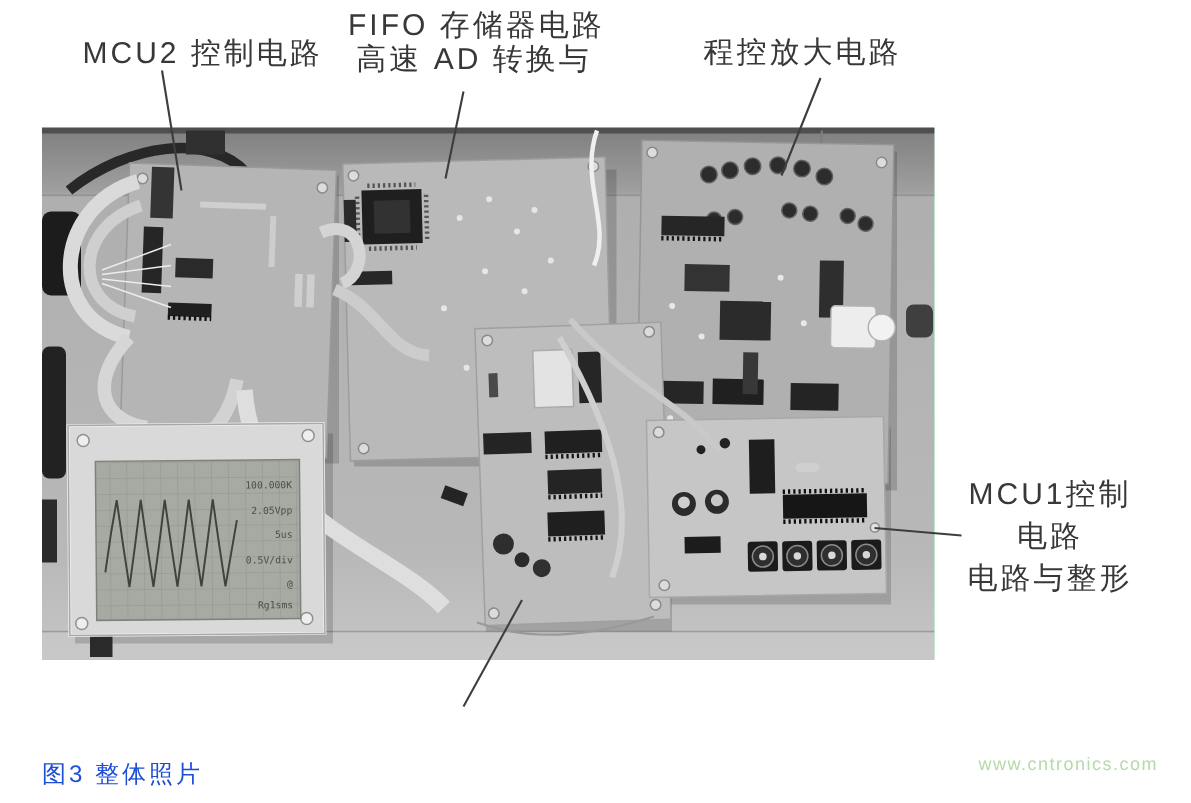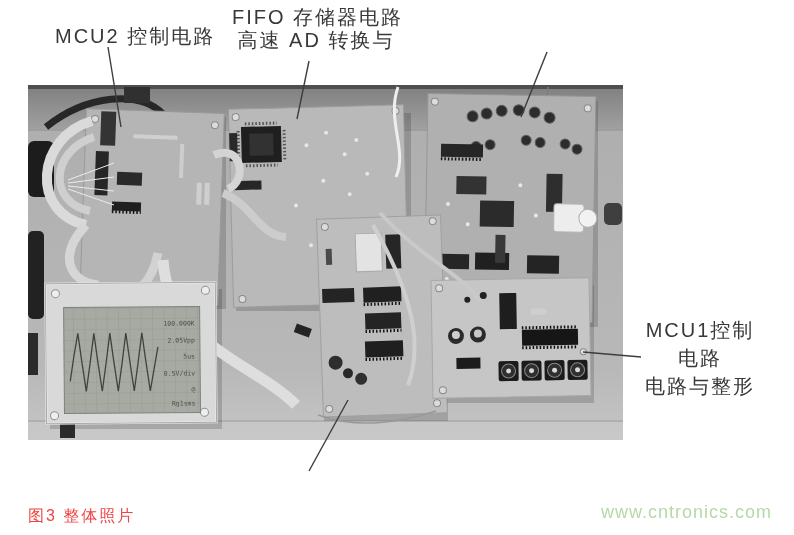--- a/index.html
+++ b/index.html
@@ -7,36 +7,37 @@
         font-family:"Liberation Sans",sans-serif;}
   .callout{position:absolute;color:#383838;font-size:20px;letter-spacing:2px;
            line-height:23px;white-space:nowrap;}
   #lbl-adfifo{left:232px;top:6px;text-align:center;width:168px;}
   #lbl-mcu2{left:55px;top:25px;}
   #lbl-progamp{left:469px;top:24px;}
   #lbl-mcu1{left:632px;top:316px;text-align:center;width:136px;line-height:28px;}
   #lbl-clock{left:238px;top:470px;letter-spacing:5px;}
   #leaders{position:absolute;left:0;top:0;pointer-events:none;}
   .photo{position:absolute;left:28px;top:85px;width:595px;height:355px;background:#86efac;}
-  .caption{position:absolute;left:28px;top:506px;font-size:16px;color:#ef4444;letter-spacing:2px;}
-  .watermark{position:absolute;right:22px;top:502px;font-size:18px;color:#b6d9a8;letter-spacing:1px;}
+  .caption{position:absolute;left:28px;top:506px;font-size:16px;color:#1d4ed8;letter-spacing:2px;}
+  .watermark{position:absolute;right:22px;top:502px;font-size:12px;color:#b6d9a8;letter-spacing:1px;}
   svg text.lcdtxt{font-family:"DejaVu Sans Mono",monospace;font-size:6.5px;fill:#4b4f49;}
 </style>
 </head>
 <body>
 
 <div class="page">
 
   <div class="callout" id="lbl-mcu2">MCU2 控制电路</div>
 
   <div class="callout" id="lbl-adfifo">
     <div>FIFO 存储器电路</div>
     <div>高速 AD 转换与</div>
   </div>
 
+  <div class="callout" id="lbl-progamp">程控放大电路</div>
 
   <div class="callout" id="lbl-mcu1">
     <div>MCU1控制</div>
     <div>电路</div>
     <div>电路与整形</div>
   </div>
 
 
   <div class="photo">
     <svg width="595" height="355" viewBox="0 0 595 355">

